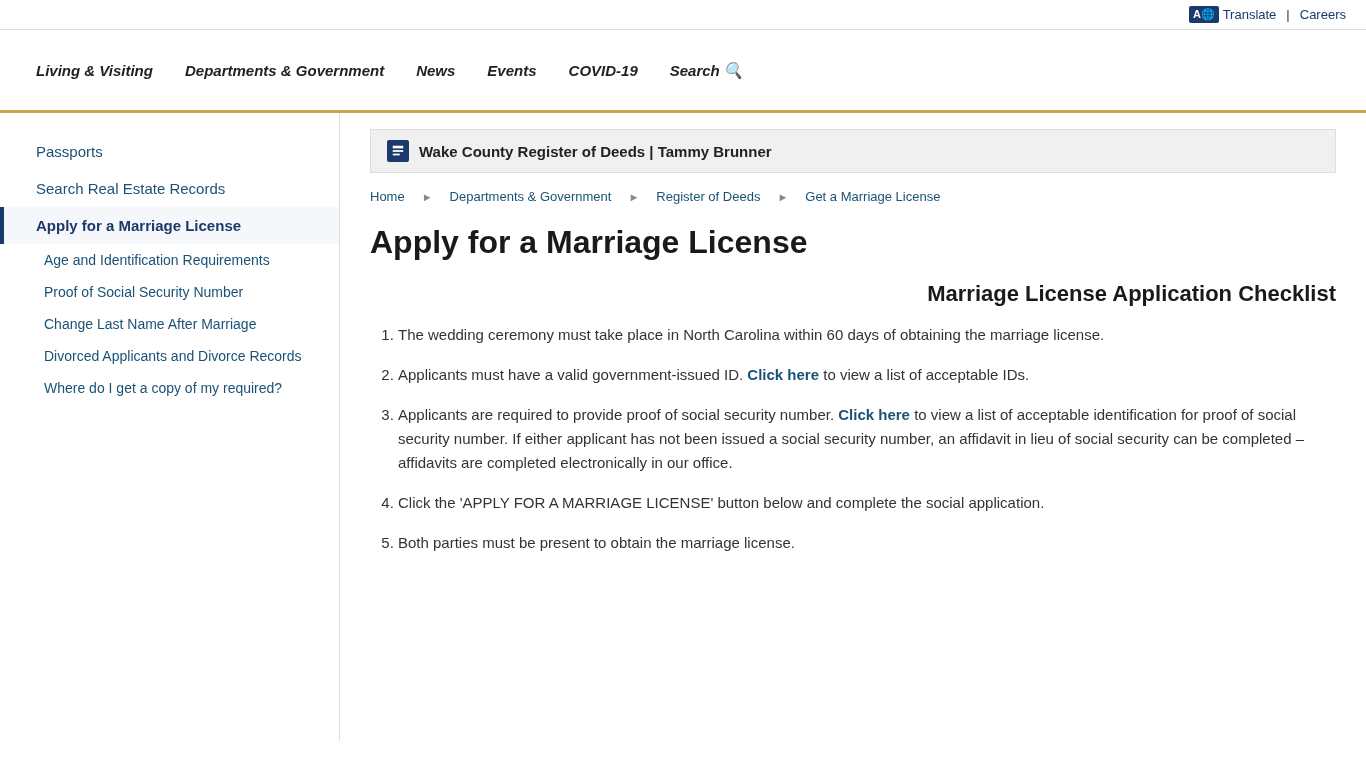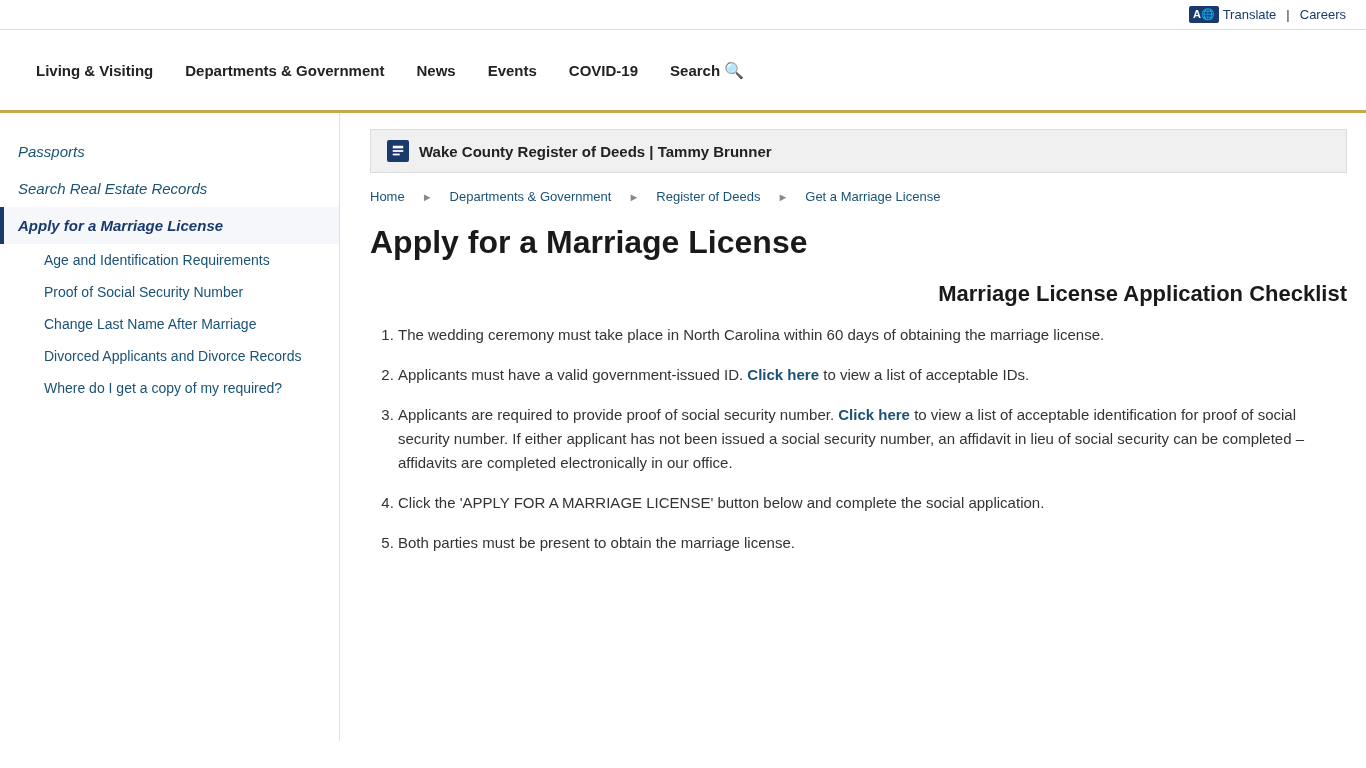--- a/index.html
+++ b/index.html
@@ -48,20 +48,21 @@
       margin-right: 20px;
     }
     .logo-img {
       width: 80px;
       height: 80px;
     }
     nav {
       display: flex;
       align-items: stretch;
       height: 80px;
+      font-style: italic;
     }
     nav a {
       display: flex;
       align-items: center;
       padding: 0 16px;
       text-decoration: none;
       color: #222;
       font-size: 15px;
       font-weight: 600;
       border-bottom: 3px solid transparent;
@@ -77,45 +78,44 @@
 
     
     .sidebar {
       width: 340px;
       min-width: 340px;
       padding: 20px 0;
       border-right: 1px solid #e0e0e0;
     }
     .sidebar-item {
       display: block;
-      padding: 10px 14px;
+      padding: 10px 32px;
       text-decoration: none;
       color: #1a5276;
       font-size: 15px;
       border-left: 4px solid transparent;
-      font-style: italic;
     }
     .sidebar-item.active {
       color: #1a3a6b;
       font-weight: bold;
       border-left: 4px solid #1a3a6b;
       background: #f5f7fa;
     }
     .sidebar-sub {
       display: block;
       padding: 8px 30px 8px 44px;
       text-decoration: none;
       color: #1a5276;
       font-size: 14px;
     }
 
     
     .main-content {
       flex: 1;
-      padding: 0 19px 30px 30px;
+      padding: 0 30px 30px 30px;
     }
 
     
     .dept-banner {
       background: #f0f0f0;
       border: 1px solid #ddd;
       padding: 10px 16px;
       margin: 16px 0;
       display: flex;
       align-items: center;

